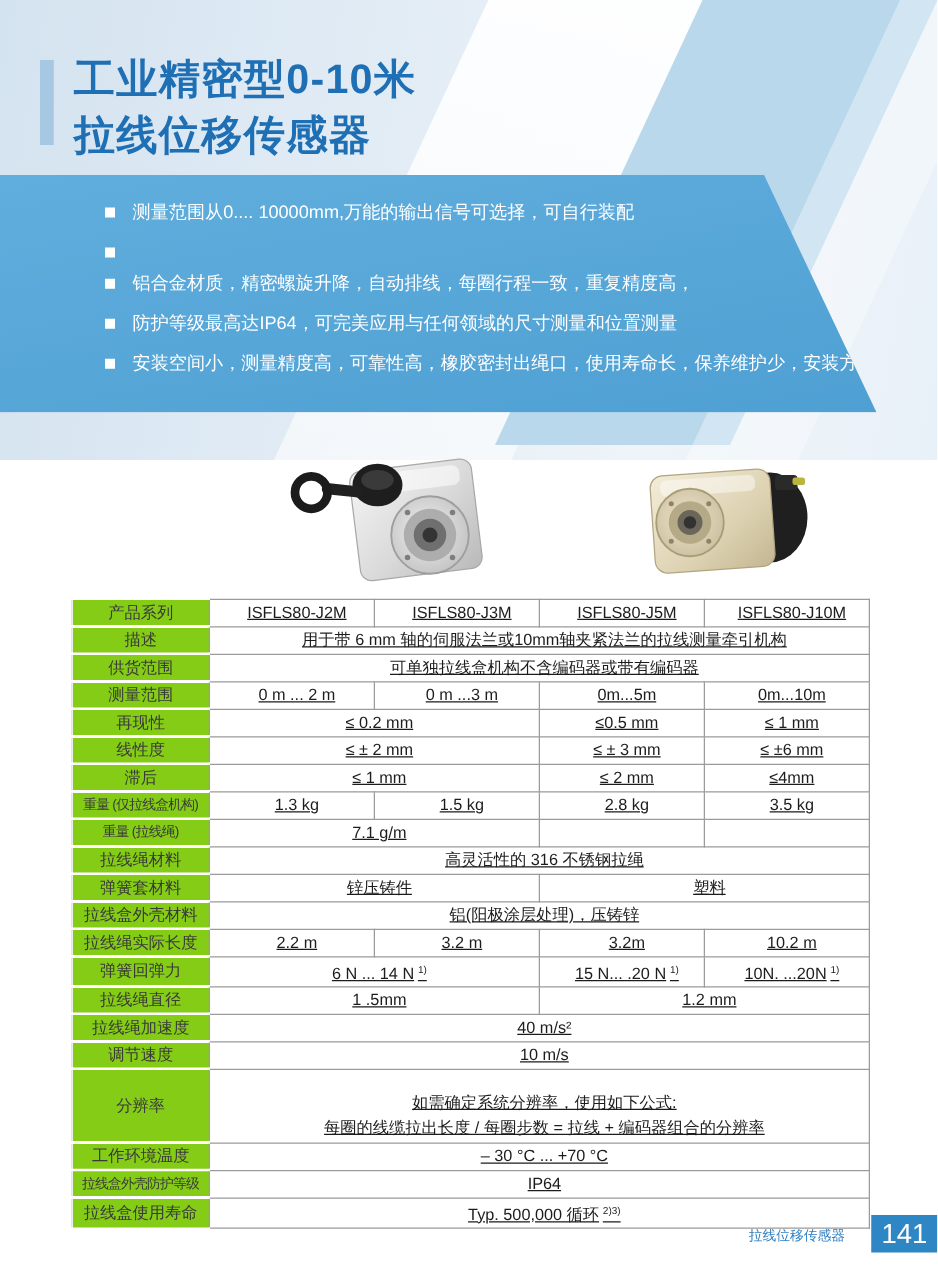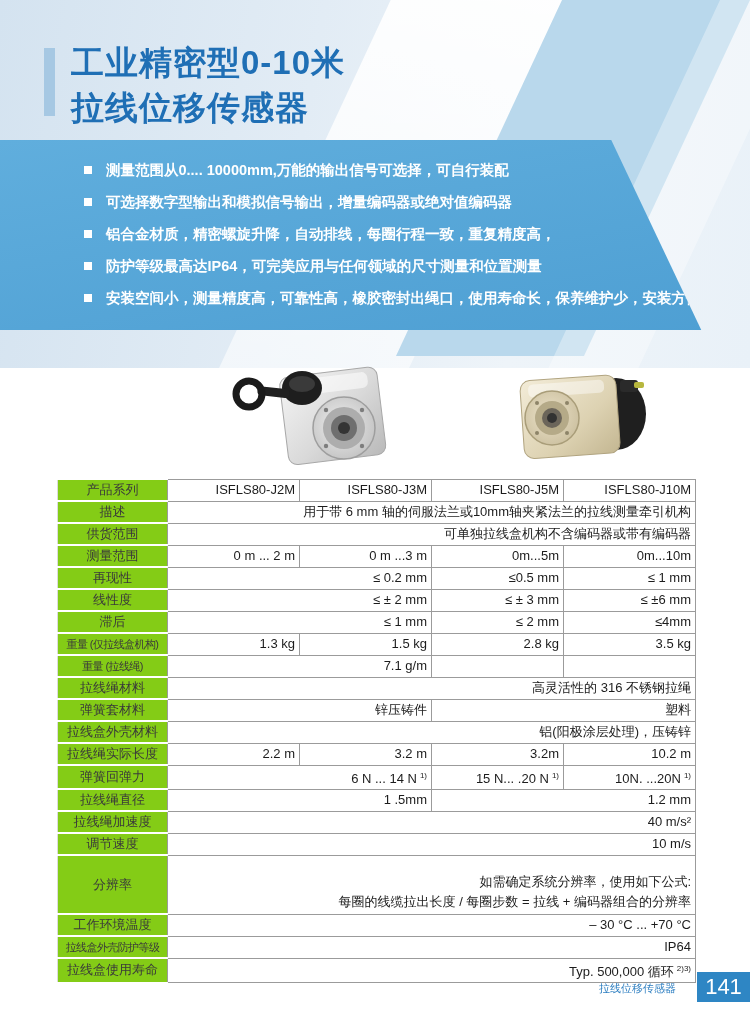--- a/index.html
+++ b/index.html
@@ -20,55 +20,56 @@
     transform:skewX(-25deg); transform-origin:top left;
   }
   .hero-band-blue {
     position:absolute; top:0; right:0; width:188px; height:356px;
     background:#b9d8ec; transform:skewX(-25deg); transform-origin:top right;
   }
   .hero-band-blue2 {
     position:absolute; top:0; right:-60px; width:90px; height:368px;
     background:rgba(255,255,255,0.35); transform:skewX(-25deg); transform-origin:top right;
   }
-  .title-row { position:absolute; top:40px; left:44px; display:flex; z-index:3;justify-content:center; }
+  .title-row { position:absolute; top:40px; left:32px; display:flex; z-index:3;justify-content:center; }
   .title-bar { width:11px; height:68px; background:#a6c8e3; margin:8px 16px 0 0; }
   .titles { color:#1f6fb5; font-weight:bold; font-size:33px; line-height:45px; letter-spacing:1px; }
 
   .feature-box {
     position:absolute; top:140px; left:0; width:750px; height:190px; z-index:2;
     background:linear-gradient(170deg,#60aedd 0%,#4e9fd3 100%);
     clip-path:polygon(0 0, 81.5% 0, 93.5% 100%, 0 100%);
   }
   ul.features { list-style:none; margin:0; padding:19px 0 0 84px; }
   ul.features li { display:flex; align-items:flex-start; margin-bottom:10px; }
   .bullet { flex:0 0 auto; width:8px; height:8px; background:#ffffff; margin:7px 14px 0 0; }
-  .feat-text { color:#ffffff; font-size:14.5px; line-height:22px; font-weight:bold; white-space:nowrap;text-align:center; }
+  .feat-text { color:#ffffff; font-size:14.5px; line-height:22px; font-weight:normal; white-space:nowrap;text-align:center; }
 
   
   .photo { position:absolute; z-index:1; }
   .photo-left  { top:356px; left:222px; }
   .photo-right { top:366px; left:500px; }
 
   
   table.specs {
     position:absolute; top:478px; left:57px; width:638px; z-index:3;
     border-collapse:collapse; table-layout:fixed; font-size:13px; color:#1c1c1c;
   }
   table.specs th {
     background:#84cc16; color:#3a3a3a; font-weight:normal; text-align:center;
     border-top:2px solid #ffffff; border-bottom:2px solid #ffffff;
     border-left:1px solid #dcdcdc; border-right:1px solid #9b9b9b;
     padding:1px 2px; height:18px; line-height:18px; overflow:hidden; white-space:nowrap;
   }
   table.specs th.small { font-size:11px; letter-spacing:-0.6px; }
   table.specs td {
     background:#ffffff; border:1px solid #9b9b9b;
-    padding:1px 4px 1px 12px; height:18px; line-height:18px; text-align:right;
+    padding:1px 4px 1px 12px; height:18px; line-height:18px; text-align:center;
     overflow:hidden;
+    text-decoration:underline;
   }
   table.specs td.multiline { white-space:pre-line; line-height:20px; padding-top:16px; padding-bottom:2px; }
   table.specs sup { font-size:8px; margin-left:3px; vertical-align:super; }
 
   
   .footer-label { position:absolute; top:981px; right:74px; font-size:11px; color:#2e7fc1; z-index:3; }
   .page-num {
     position:absolute; top:972px; right:0; width:53px; height:30px; z-index:3;
     background:#2e86c4; color:#ffffff; font-size:22px;
     display:flex; align-items:center; justify-content:center;
@@ -94,21 +95,20 @@
   </div>
 
   <div class="feature-box">
     <ul class="features">
         <li>
           <span class="bullet"></span>
           <span class="feat-text">测量范围从0.... 10000mm,万能的输出信号可选择，可自行装配</span>
         </li>
         <li>
           <span class="bullet"></span>
-          <span class="feat-text">可选择数字型输出和模拟信号输出，增量编码器或绝对值编码器</span>
         </li>
         <li>
           <span class="bullet"></span>
           <span class="feat-text">铝合金材质，精密螺旋升降，自动排线，每圈行程一致，重复精度高，</span>
         </li>
         <li>
           <span class="bullet"></span>
           <span class="feat-text">防护等级最高达IP64，可完美应用与任何领域的尺寸测量和位置测量</span>
         </li>
         <li>

